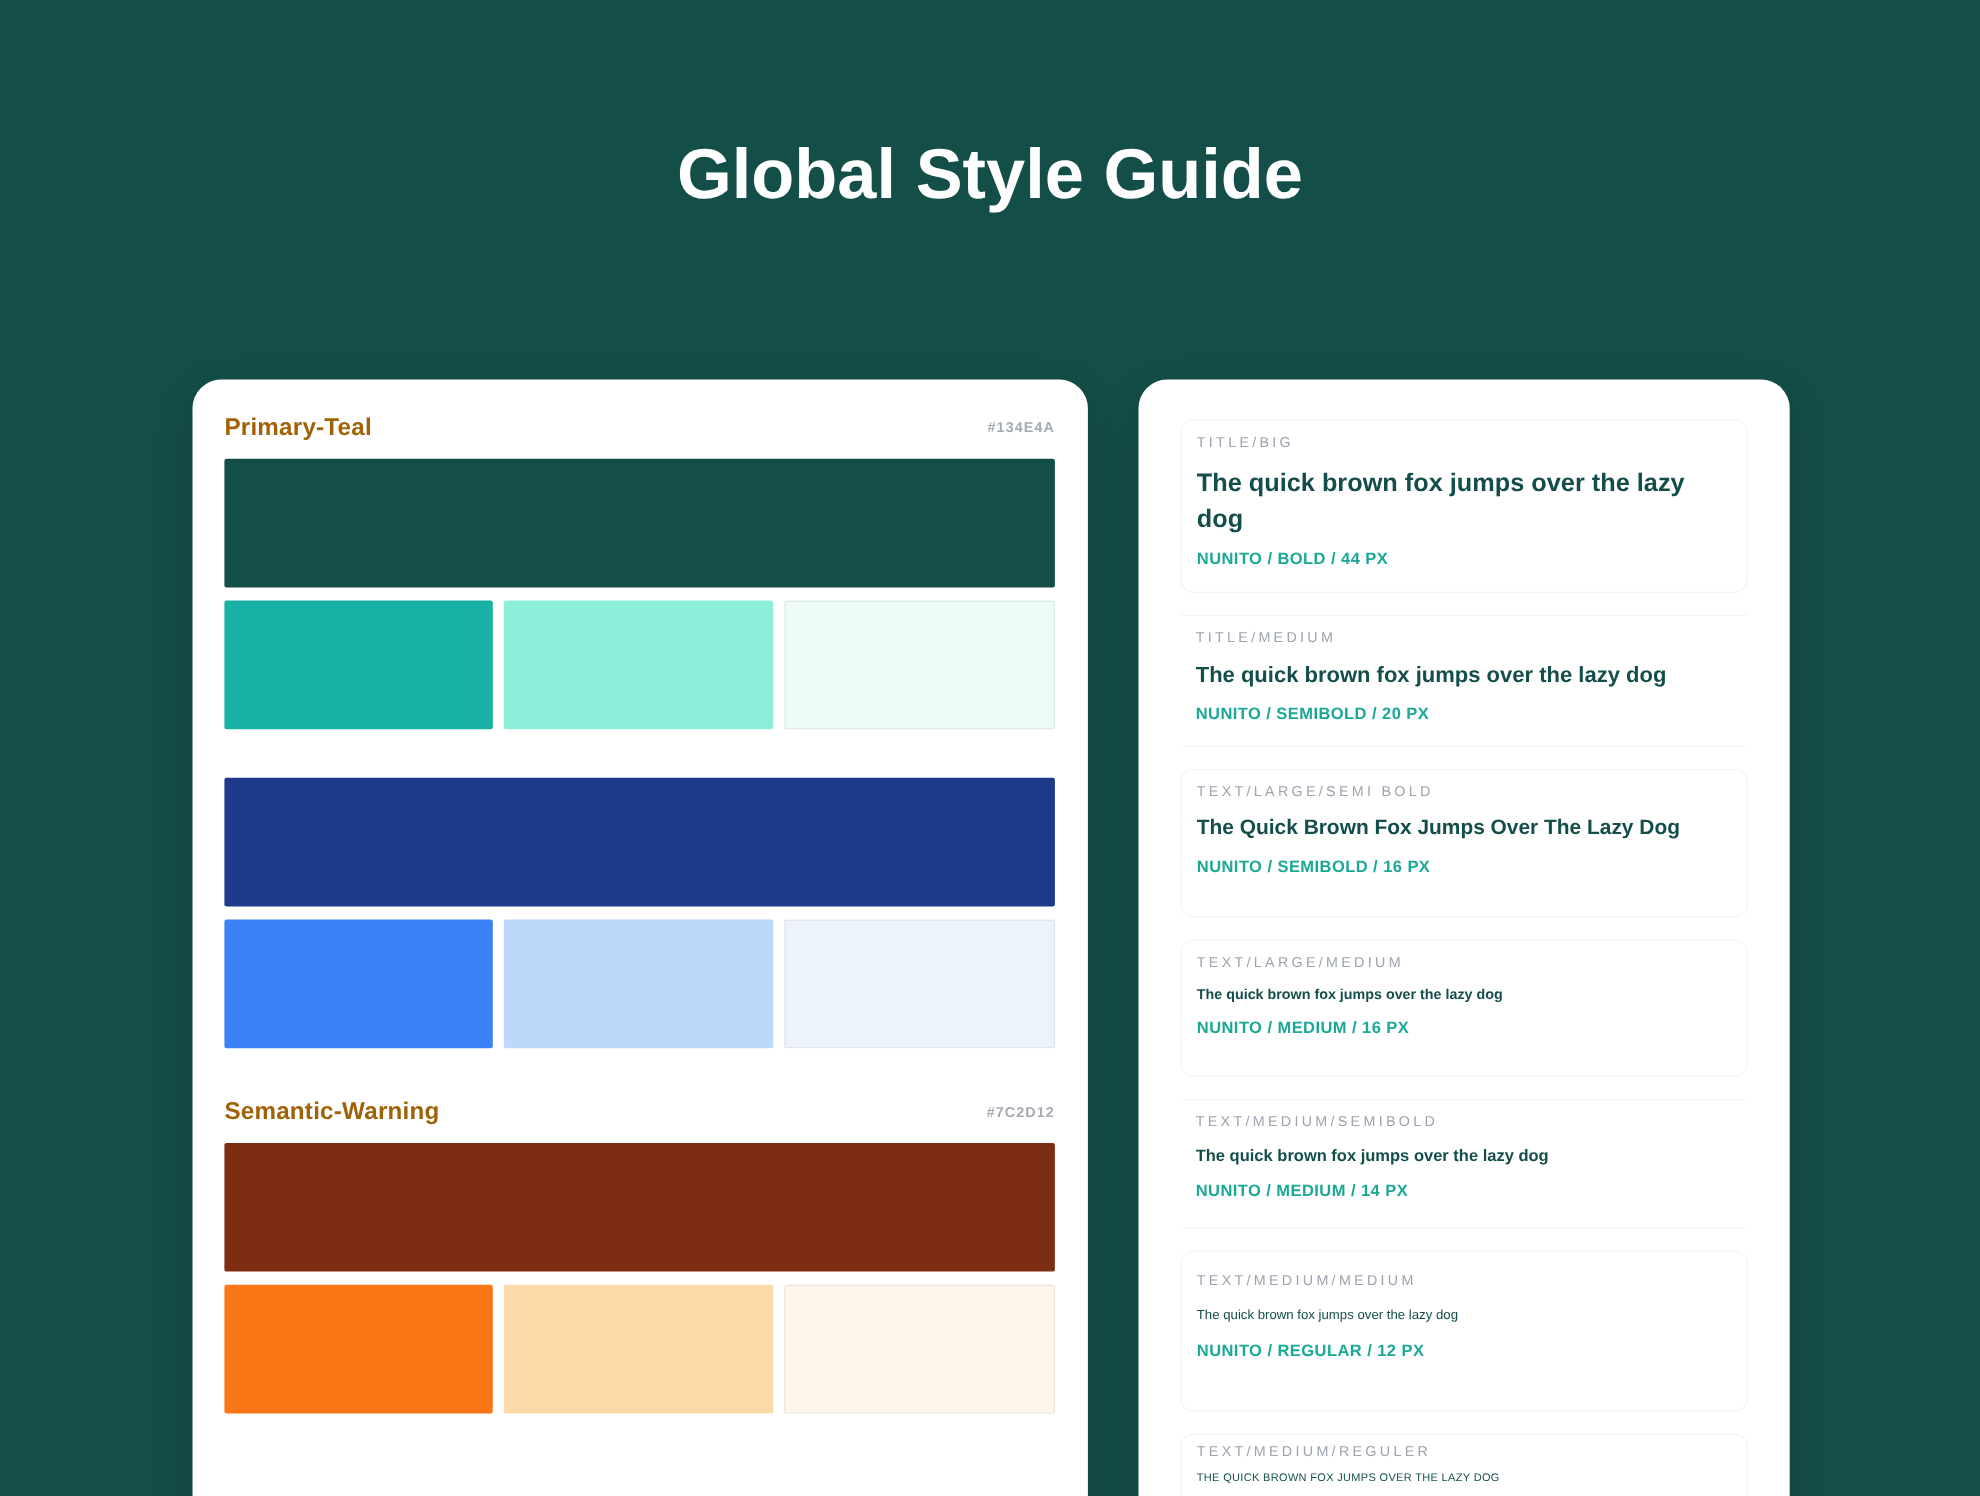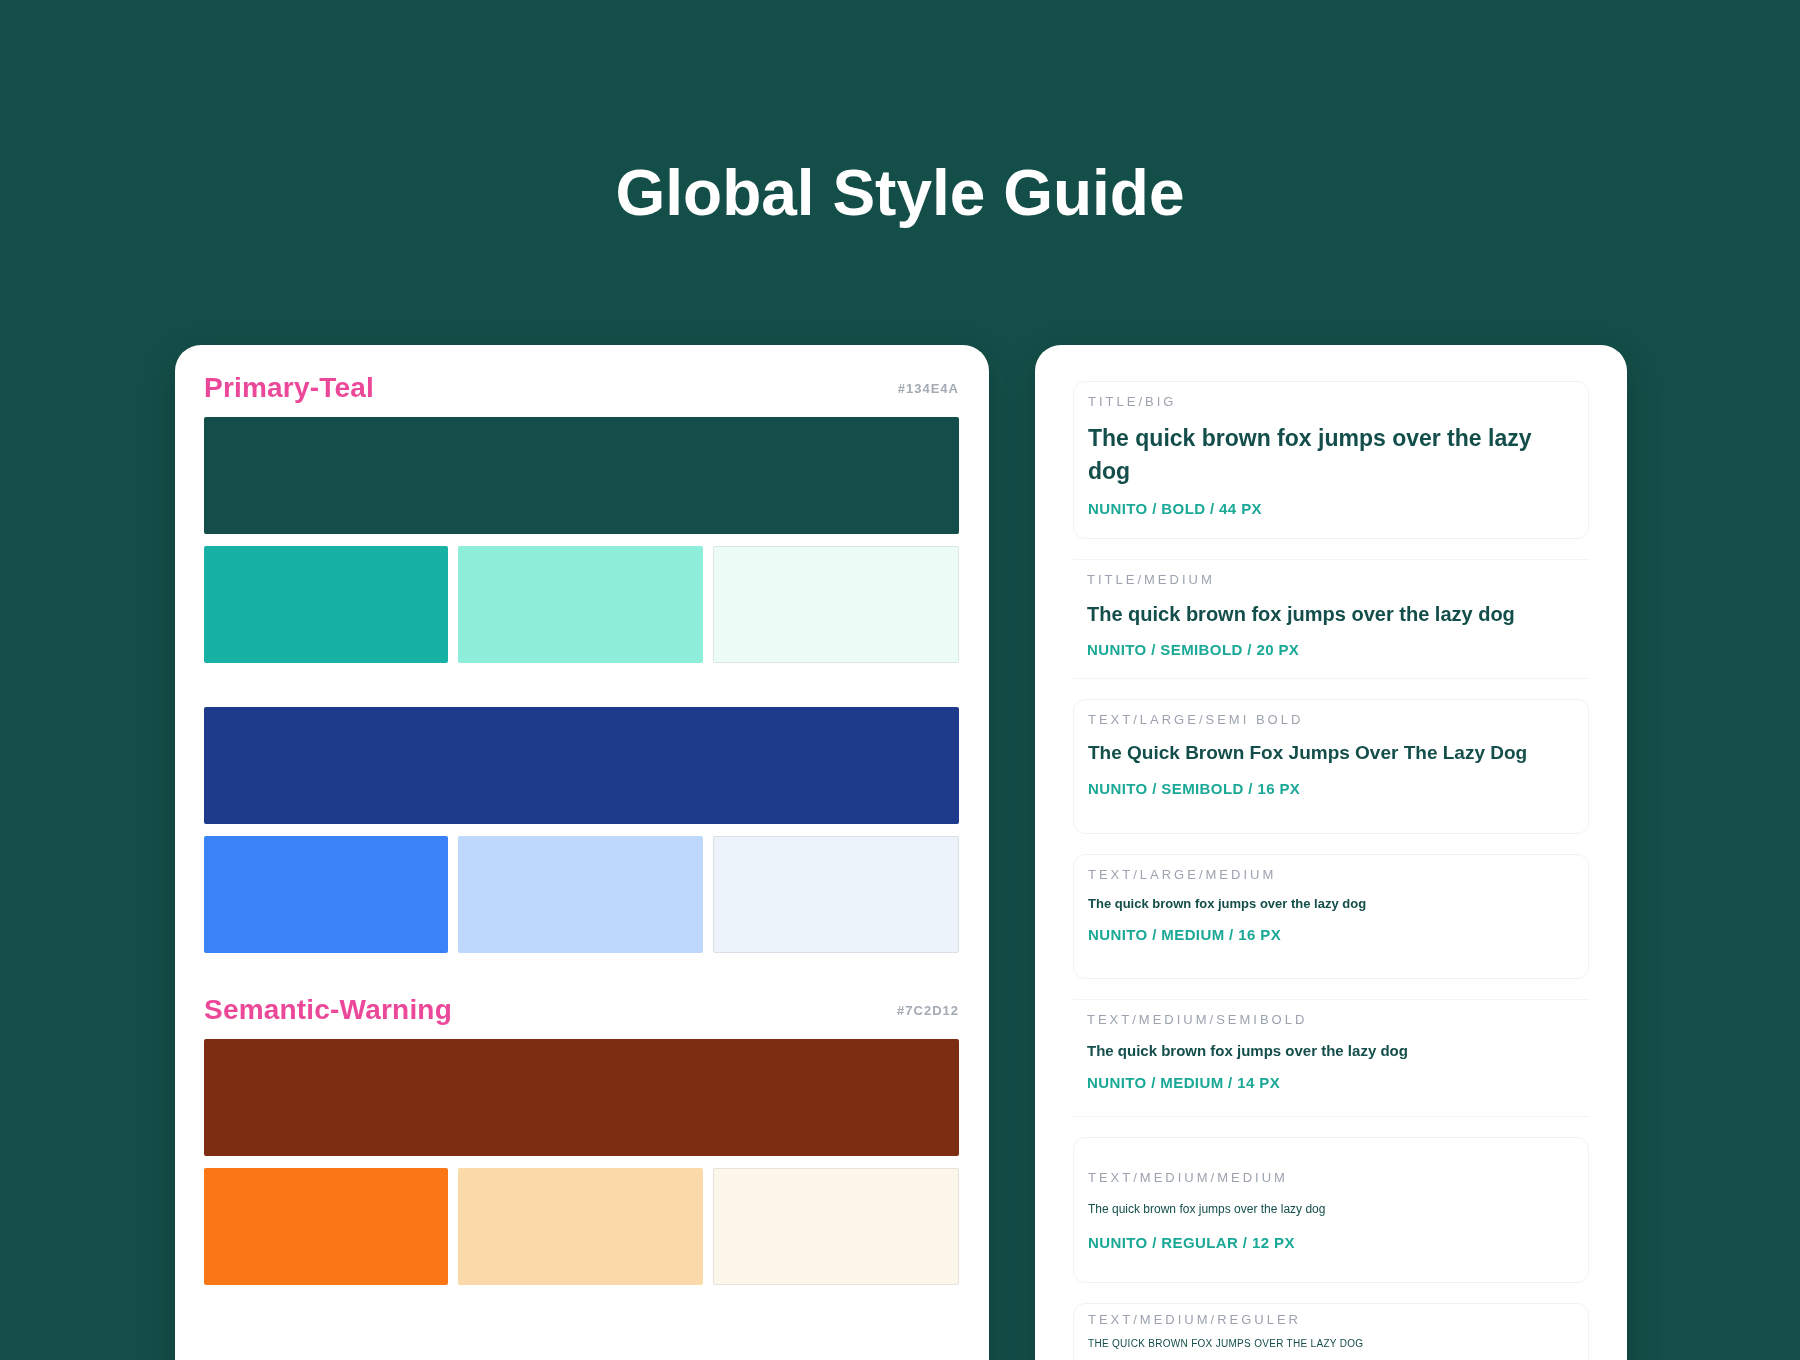--- a/index.html
+++ b/index.html
@@ -5,21 +5,21 @@
   html,body{margin:0;padding:0;}
   body{
     width:1800px;height:1360px;
     background:#144E48;
     overflow:hidden;
     position:relative;
     font-family:"Liberation Sans", sans-serif;
   }
   .page-title{
     position:absolute;
-    left:0; right:0; top:156px;
+    left:0; right:0; top:121px;
     text-align:center;
     color:#FFFFFF;
     font-size:64px;
     font-weight:700;
     letter-spacing:0px;
     margin:0;
   }
   .card{
     position:absolute;
     top:345px;
@@ -41,23 +41,23 @@
   }
   
   .palette-section{ margin-bottom:44px; }
   .section-head{
     display:flex;
     justify-content:space-between;
     align-items:center;
     height:26px;
   }
   .section-name{
-    font-size:28px;
-    font-weight:700;
-    color:#ec4899;
+    font-size:22px;
+    font-weight:700;
+    color:#a16207;
     letter-spacing:0.2px;
     margin:0;
   }
   .section-hex{
     font-size:13px;
     color:#A3AAB3;
     letter-spacing:1px;
     font-weight:700;
   }
   .swatch-lg{
@@ -107,21 +107,21 @@
   .tb0{ min-height:158px; }
   .tb0 .type-sample{ font-size:23px; font-weight:700; }
   .tb1{ min-height:120px; }
   .tb1 .type-sample{ font-size:20px; font-weight:700; white-space:nowrap; }
   .tb2{ min-height:135px; }
   .tb2 .type-sample{ font-size:19px; font-weight:600; white-space:nowrap; }
   .tb3{ min-height:125px; }
   .tb3 .type-sample{ font-size:13px; font-weight:700; }
   .tb4{ min-height:118px; }
   .tb4 .type-sample{ font-size:15px; font-weight:600; }
-  .tb5{ min-height:146px; padding-top:32px; }
+  .tb5{ min-height:146px; padding-top:18px; }
   .tb5 .type-sample{ font-size:12px; font-weight:400; margin-top:16px; }
   .tb5 .type-spec{ margin-top:16px; }
   .tb6{ min-height:170px; padding-top:8px; }
   .tb6 .type-sample{ font-size:10px; font-weight:500; letter-spacing:0.3px; margin-top:10px; }
   .tb6 .type-spec{ margin-top:8px; }
 </style>
 </head>
 <body>
 
 <h1 class="page-title">Global Style Guide</h1>

